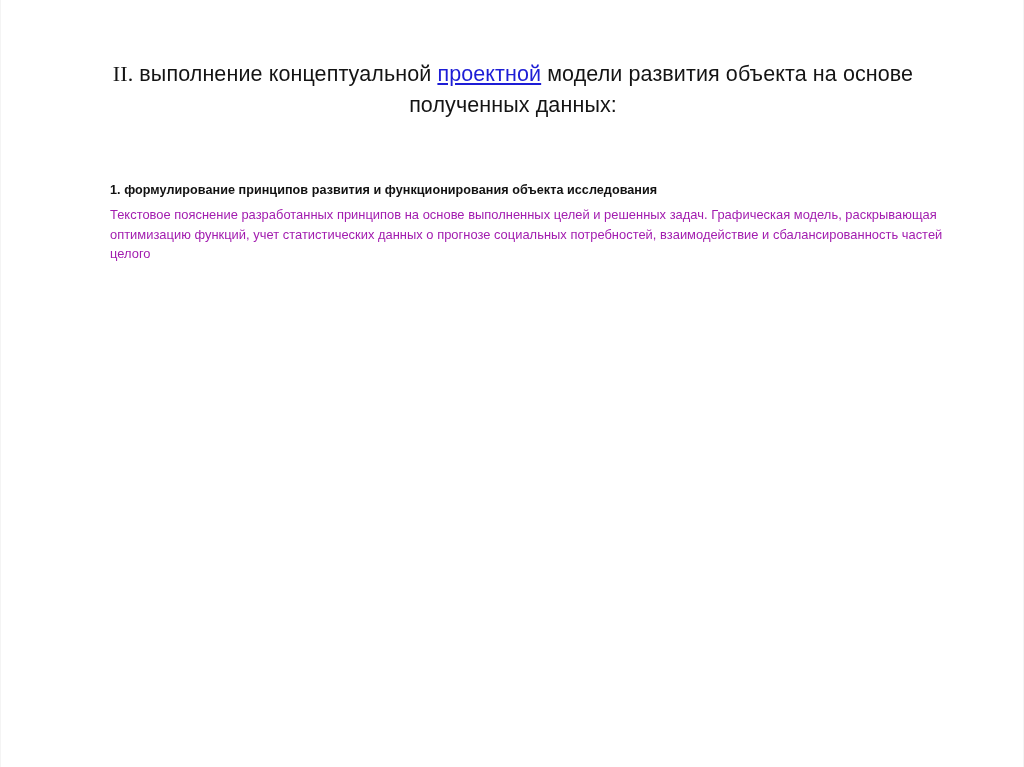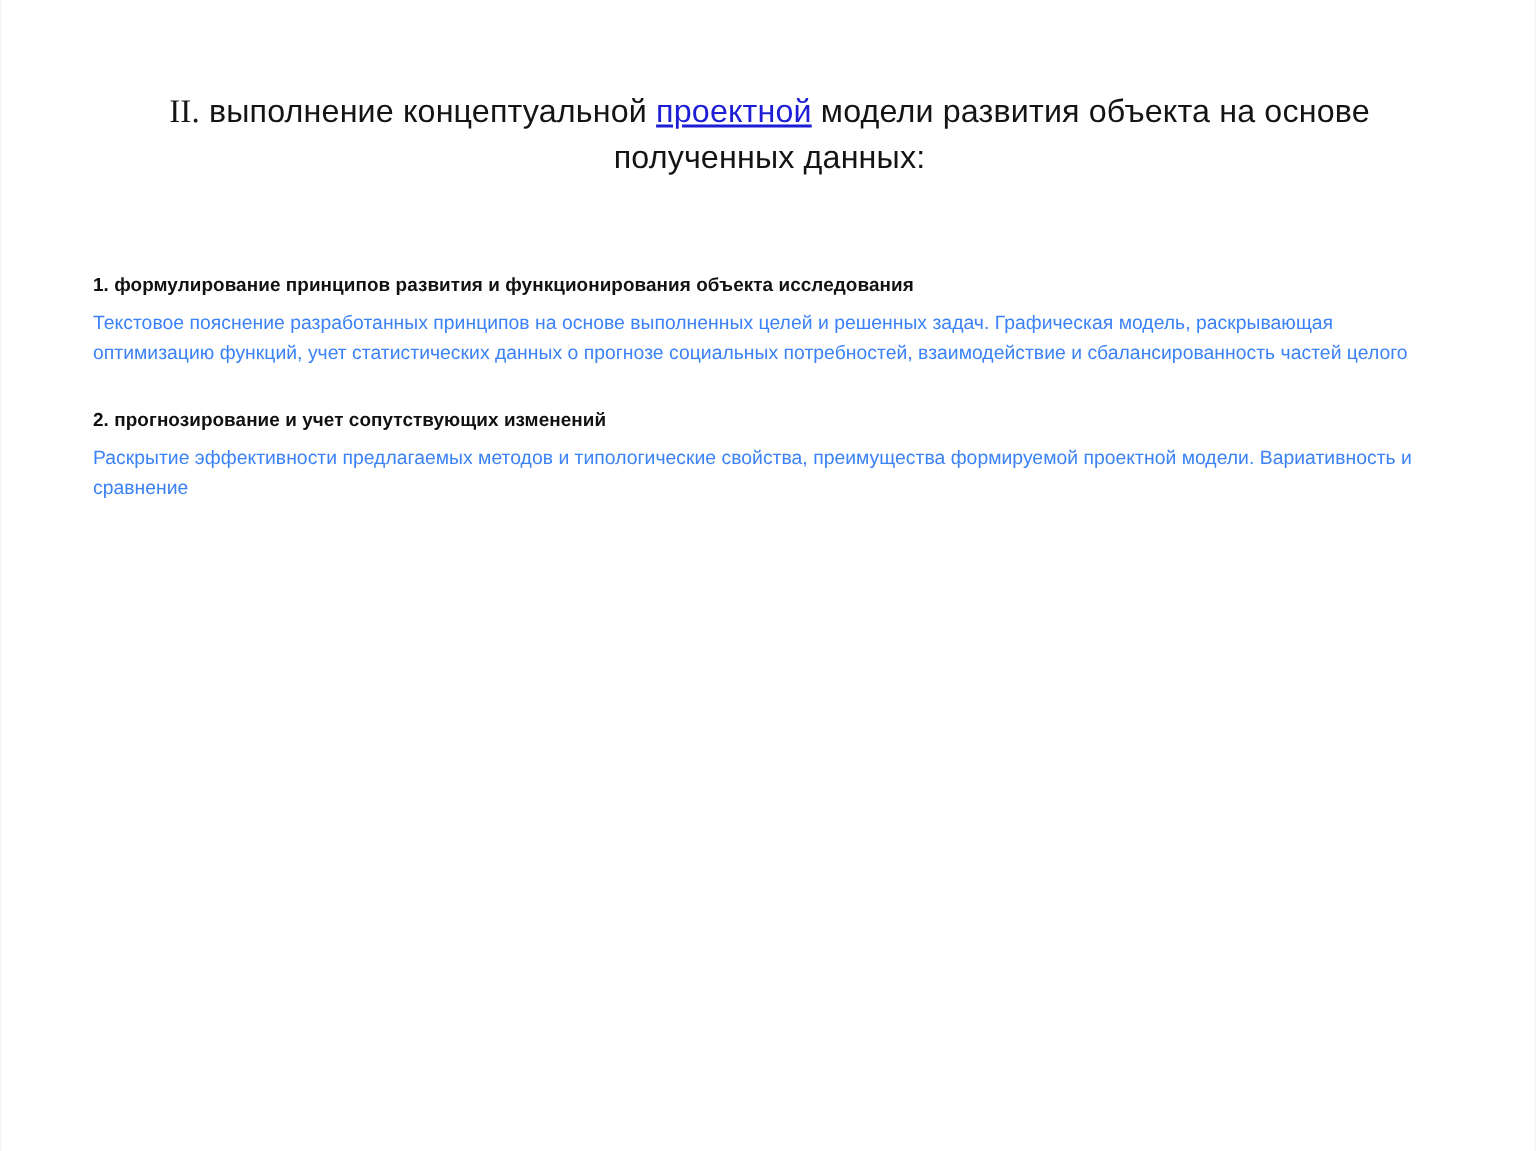--- a/index.html
+++ b/index.html
@@ -63,42 +63,38 @@
     font-weight: bold;
     line-height: 20px;
     color: #111111;
     margin: 0 0 5px 0;
     letter-spacing: 0.05px;
   }
   .section-body {
     font-size: 12.9px;
     font-weight: 400;
     line-height: 19.6px;
-    color: #3b82f6;
+    color: #a21caf;
     margin: 0;
     letter-spacing: 0.02px;
   }
-  #sections > .section:nth-child(1) { margin-bottom: 26px; }
+  #sections > .section:nth-child(1) { margin-bottom: 26px; margin-left: 48px; }
   #sections > .section:nth-child(2) { margin-bottom: 26px; }
 </style>
 </head>
 <body>
 
 <div class="slide">
 
   <div class="slide-title">
     <span class="numeral">II.</span><span> выполнение концептуальной </span><a class="title-link">проектной</a><span> модели развития объекта на основе полученных данных:</span>
   </div>
 
   <div class="body-block" id="sections" style="top:180px;">
     <div class="section">
       <p class="section-heading">1. формулирование принципов развития и  функционирования объекта исследования</p>
       <p class="section-body">Текстовое пояснение разработанных принципов на основе выполненных целей и решенных задач. Графическая модель, раскрывающая оптимизацию функций, учет статистических данных о прогнозе социальных потребностей, взаимодействие и сбалансированность частей целого</p>
     </div>
     <div class="section">
-      <p class="section-heading">2. прогнозирование и учет сопутствующих изменений</p>
-      <p class="section-body">Раскрытие эффективности предлагаемых методов и типологические свойства, преимущества формируемой проектной модели. Вариативность и сравнение</p>
-    </div>
-    <div class="section">
     </div>
   </div>
 
 </div>
 
 </body></html>

